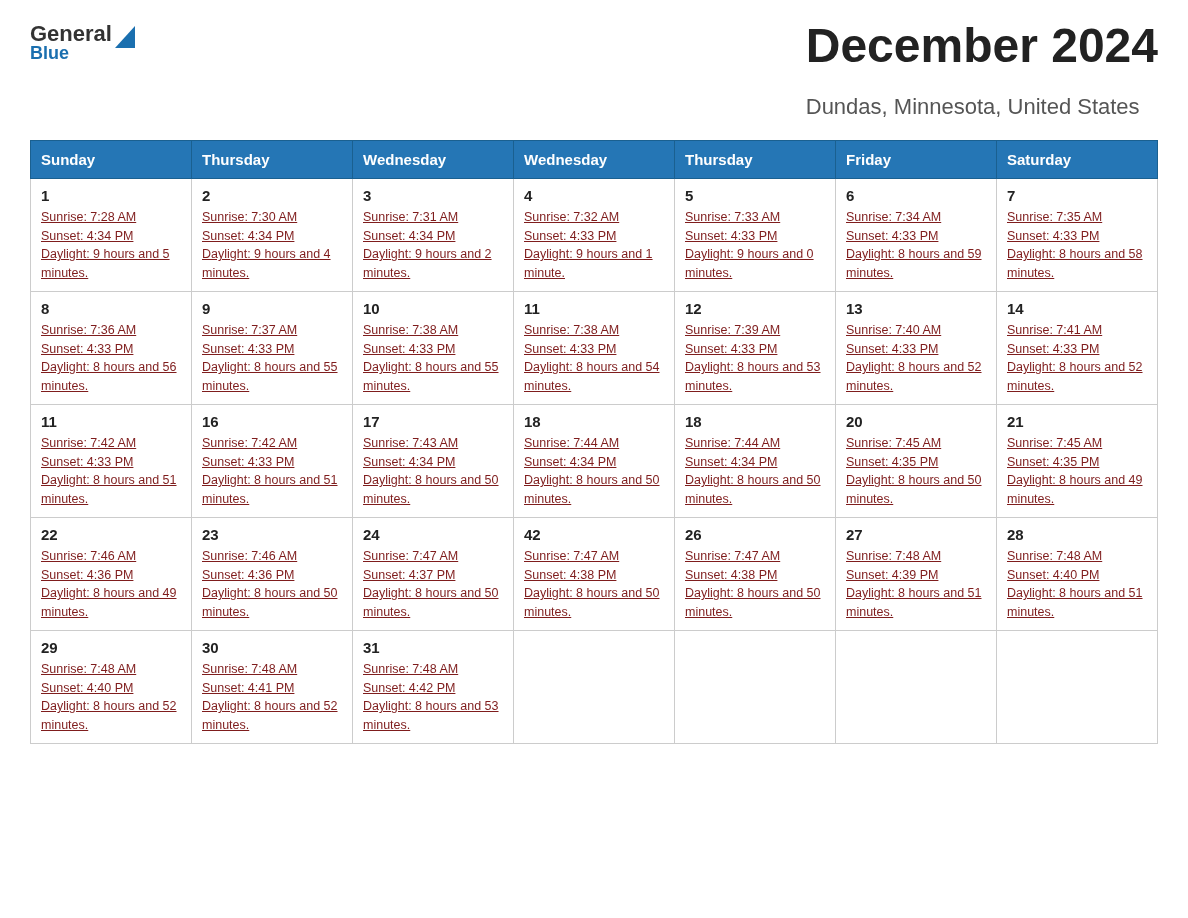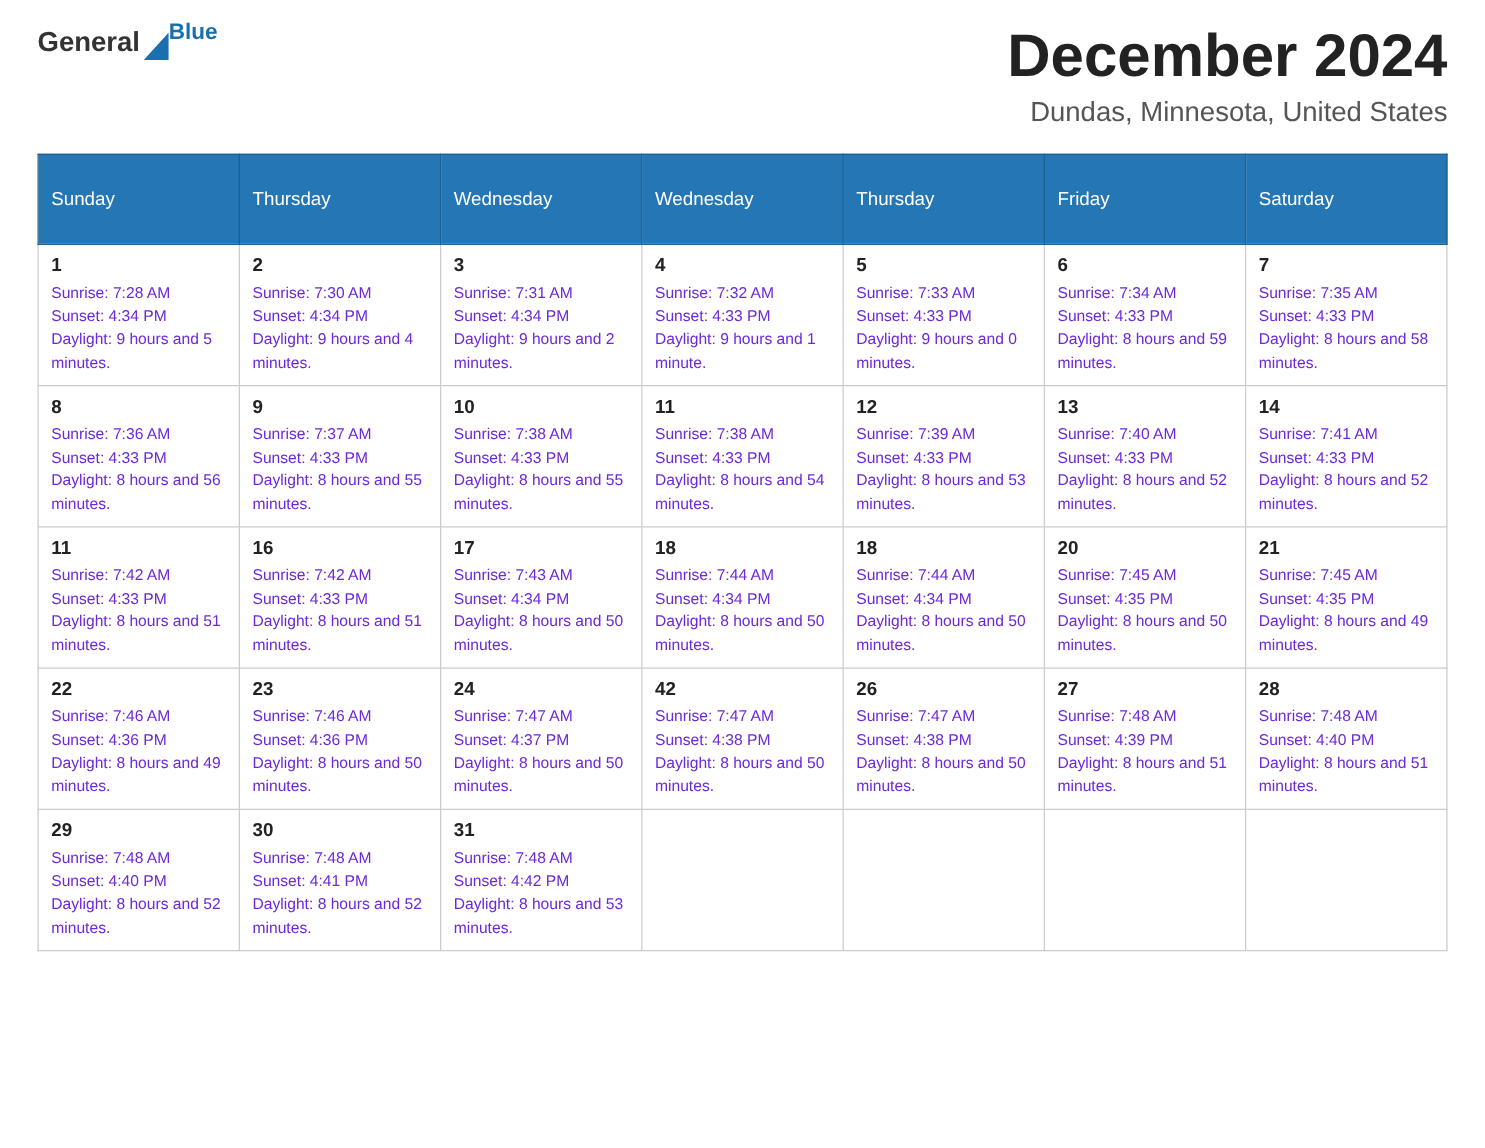--- a/index.html
+++ b/index.html
@@ -20,84 +20,84 @@
       display: flex;
       align-items: center;
     }
     .logo-text {
       font-size: 22px;
       font-weight: bold;
       color: #333;
       line-height: 1.1;
     }
     .title-block {
-      text-align: right;
     }
     .title-block h1 {
       font-size: 48px;
       font-weight: bold;
       color: #222;
       line-height: 1.1;
     }
     .title-block h2 {
       font-size: 22px;
       font-weight: normal;
       color: #555;
-      margin-top: 4px;
+      margin-top: 21px;
     }
     .calendar {
       width: 100%;
       border-collapse: collapse;
       border: 1px solid #ccc;
     }
     .calendar thead th {
       background-color: #2576b5;
       color: #fff;
       font-size: 15px;
-      font-weight: normal;
+      font-weight: bold;
       text-align: left;
-      padding: 27px 10px;
+      padding: 10px 10px;
       border: 1px solid #1a6090;
     }
     .calendar tbody td {
       vertical-align: top;
       padding: 8px 10px;
       border: 1px solid #ccc;
       font-size: 13px;
       color: #333;
       width: 14.28%;
       min-height: 100px;
     }
     .day-number {
       font-size: 15px;
       font-weight: bold;
       margin-bottom: 4px;
       color: #222;
     }
     .day-info {
       font-size: 12.5px;
       line-height: 1.5;
-      color: #6d28d9;
+      color: #7f1d1d;
+      text-decoration: underline;
     }
     .row-separator td {
       border-top: 2px solid #2576b5;
     }
     tbody tr:first-child td {
       border-top: 1px solid #ccc;
     }
     .empty-cell {
       background: #fff;
     }
   </style>
 </head>
 <body>
 
 <div class="header">
   <div class="logo">
-    <div style="display:flex; align-items:flex-start;">
+    <div style="display:flex; flex-direction:column; align-items:flex-start;">
       <div style="display:flex; align-items:center;">
         <span class="logo-text">General</span>
         <svg width="20" height="26" viewBox="0 0 20 26" style="margin-left:3px; margin-top:2px;">
           <polygon points="0,26 20,26 20,4" fill="#1a6faf"></polygon>
         </svg>
       </div>
       <span class="logo-text blue" style="color:#1a6faf; font-size:18px; font-weight:bold; margin-top:-4px;">Blue</span>
     </div>
   </div>
   <div class="title-block">

